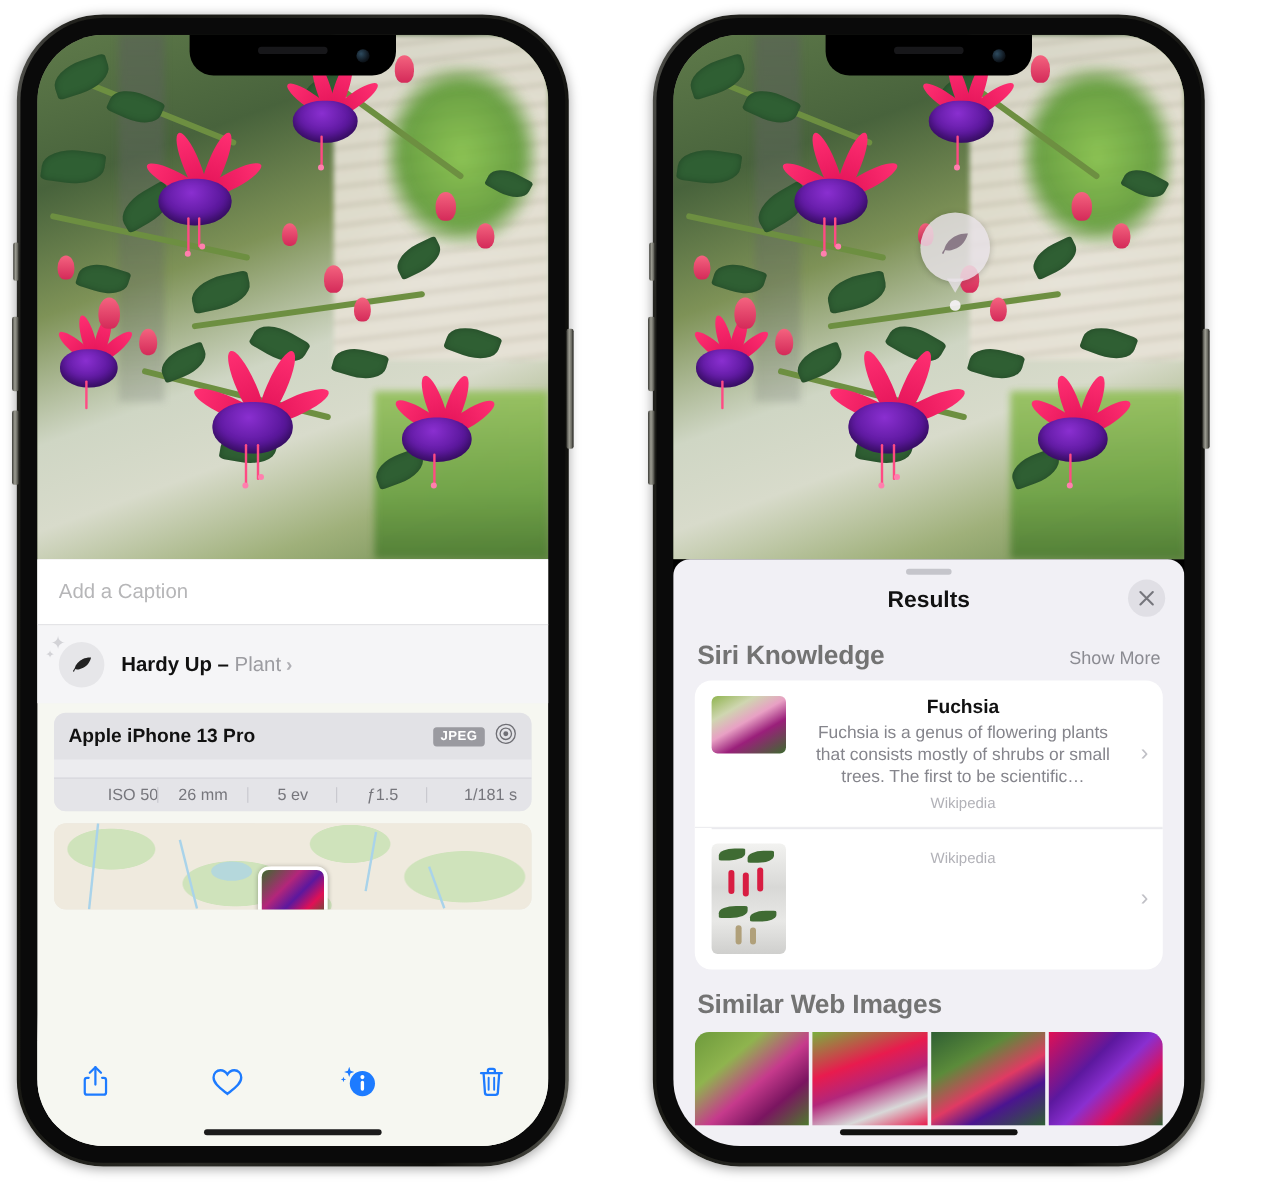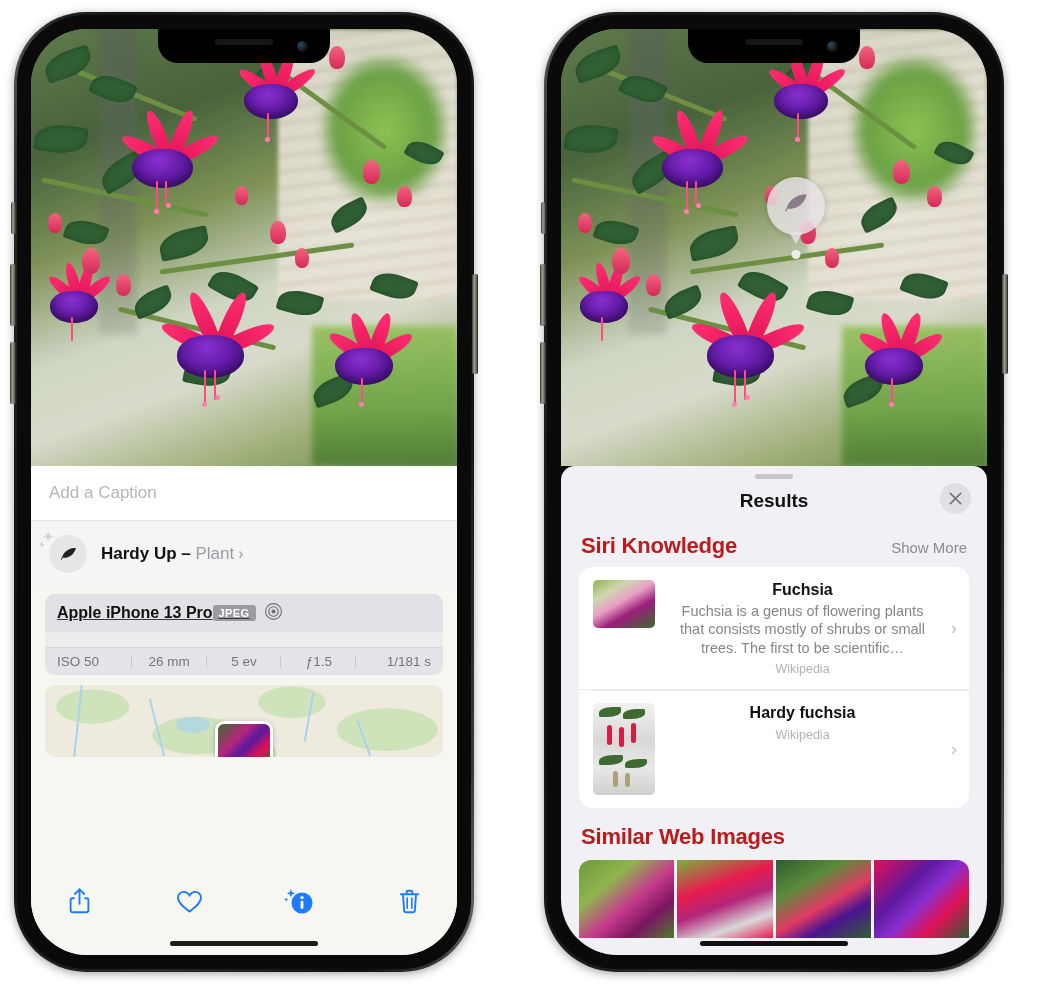--- a/index.html
+++ b/index.html
@@ -114,35 +114,35 @@
 
   .meta{background:#f5f5f7;padding:10px 18px 8px 18px;border-top:1px solid #e4e4e7;}
   .meta-top{display:flex;justify-content:space-between;align-items:baseline;}
   .meta-date{font-size:16px;font-weight:bold;color:#111;letter-spacing:.1px;}
   .adjust{font-size:16px;color:#1d7bff;}
   .meta-file{display:flex;align-items:center;gap:9px;margin-top:5px;color:#8b8b90;font-size:15px;}
 
   
   .camcard{margin:8px 14px 0 14px;border-radius:10px;overflow:hidden;background:#e7e7ea;
     font-size:15px;color:#3a3a3e;}
-  .cc-h{display:flex;align-items:center;padding:8px 12px;
-    background:#e2e2e6;text-decoration:underline;}
+  .cc-h{display:flex;align-items:center;justify-content:space-between;padding:8px 12px;
+    background:#e2e2e6;}
   .cc-h .model{font-weight:bold;color:#111;font-size:16px;}
   .cc-h .right{display:flex;align-items:center;gap:8px;}
   .tag-jpeg{background:#9a9aa0;color:#fff;font-size:11px;font-weight:bold;border-radius:3px;
     padding:2px 6px;letter-spacing:.4px;}
   .cc-b{padding:7px 12px 8px 12px;background:#ececef;}
   .cc-b .l1{color:#6f6f75;}
   .cc-b .l2{color:#6f6f75;display:flex;justify-content:space-between;align-items:center;margin-top:3px;}
   .tag-vib{border:1px solid #9a9aa0;color:#6f6f75;border-radius:10px;font-size:11px;
     padding:2px 9px;letter-spacing:.5px;}
   .cc-f{display:flex;background:#e4e4e8;padding:6px 12px;color:#76767c;font-size:13.5px;
     border-top:1px solid #d8d8dc;}
   .cc-f span{flex:1;text-align:center;position:relative;}
-  .cc-f span:first-child{text-align:left;}
+  .cc-f span:first-child{text-align:right;}
   .cc-f span:last-child{text-align:right;}
   .cc-f span+span::before{content:"";position:absolute;left:-1px;top:1px;width:1px;height:13px;background:#c9c9cf;}
 
   
   .mapwrap{margin:10px 14px 0 14px;height:72px;border-radius:10px;overflow:hidden;position:relative;
     background:#ece8e0;}
   .mapbg{position:absolute;inset:0;
     background:
       radial-gradient(ellipse 60px 28px at 12% 30%,#cfe3bb 0%,#cfe3bb 60%,rgba(207,227,187,0) 62%),
       radial-gradient(ellipse 70px 30px at 38% 70%,#cfe3bb 0%,#cfe3bb 62%,rgba(207,227,187,0) 64%),
@@ -167,21 +167,21 @@
   
   .sheet-r{position:absolute;left:0;right:0;top:437px;bottom:0;background:#f1f0f5;
     border-radius:14px 14px 0 0;overflow:hidden;text-align:center;}
   .grabber{width:38px;height:5px;border-radius:3px;background:#c5c5cb;margin:8px auto 0 auto;}
   .res-head{display:flex;align-items:center;justify-content:center;position:relative;
     height:40px;margin-top:2px;}
   .res-title{font-size:19px;font-weight:bold;color:#111;}
   .close-btn{position:absolute;right:16px;top:2px;width:31px;height:31px;border-radius:50%;
     background:#e0dfe5;display:flex;align-items:center;justify-content:center;}
   .sec-head{display:flex;align-items:baseline;justify-content:space-between;padding:12px 20px 8px 20px;}
-  .sec-title{font-size:22px;font-weight:bold;color:#b91c1c;letter-spacing:-.2px;}
+  .sec-title{font-size:22px;font-weight:bold;color:#737373;letter-spacing:-.2px;}
   .show-more{font-size:15px;color:#8b8b92;}
   .card{margin:0 18px;background:#fff;border-radius:14px;overflow:hidden;}
   .kitem{display:flex;gap:13px;padding:13px 14px 13px 14px;align-items:flex-start;position:relative;}
   .kitem+.kitem{border-top:1px solid #ededf0;margin-left:0;}
   .kitem+.kitem::before{content:"";position:absolute;left:14px;right:0;top:0;height:1px;background:#eaeaee;}
   .kthumb{width:62px;height:48px;border-radius:5px;flex:0 0 auto;overflow:hidden;position:relative;}
   .kthumb.tall{height:92px;}
   .kbody{flex:1;min-width:0;padding-right:18px;}
   .ktitle{font-size:16px;font-weight:bold;color:#111;line-height:1.22;}
   .kdesc{font-size:14.5px;color:#85858c;line-height:1.28;margin-top:2px;}
@@ -534,21 +534,20 @@
             <i style="position:absolute;left:30px;top:6px;width:22px;height:10px;background:#3f6b33;border-radius:60% 10% 60% 10%;"></i>
             <i style="position:absolute;left:14px;top:22px;width:5px;height:20px;background:#d81d42;border-radius:3px;"></i>
             <i style="position:absolute;left:26px;top:24px;width:5px;height:20px;background:#d81d42;border-radius:3px;"></i>
             <i style="position:absolute;left:38px;top:20px;width:5px;height:20px;background:#d81d42;border-radius:3px;"></i>
             <i style="position:absolute;left:6px;top:52px;width:24px;height:10px;background:#3f6b33;border-radius:60% 10% 60% 10%;"></i>
             <i style="position:absolute;left:32px;top:56px;width:22px;height:9px;background:#3f6b33;border-radius:60% 10% 60% 10%;"></i>
             <i style="position:absolute;left:20px;top:68px;width:5px;height:16px;background:#b0a07a;border-radius:3px;"></i>
             <i style="position:absolute;left:32px;top:70px;width:5px;height:14px;background:#b0a07a;border-radius:3px;"></i>
           </span>
           <span class="kbody">
-            <span class="ktitle" style="display:block">Hardy fuchsia</span>
             <span class="ksrc" style="display:block">Wikipedia</span>
           </span>
           <span class="kchev">›</span>
         </div>
       </div>
 
       <div class="sec-head" style="padding-top:16px;padding-bottom:4px;">
         <span class="sec-title">Similar Web Images</span>
       </div>
 

